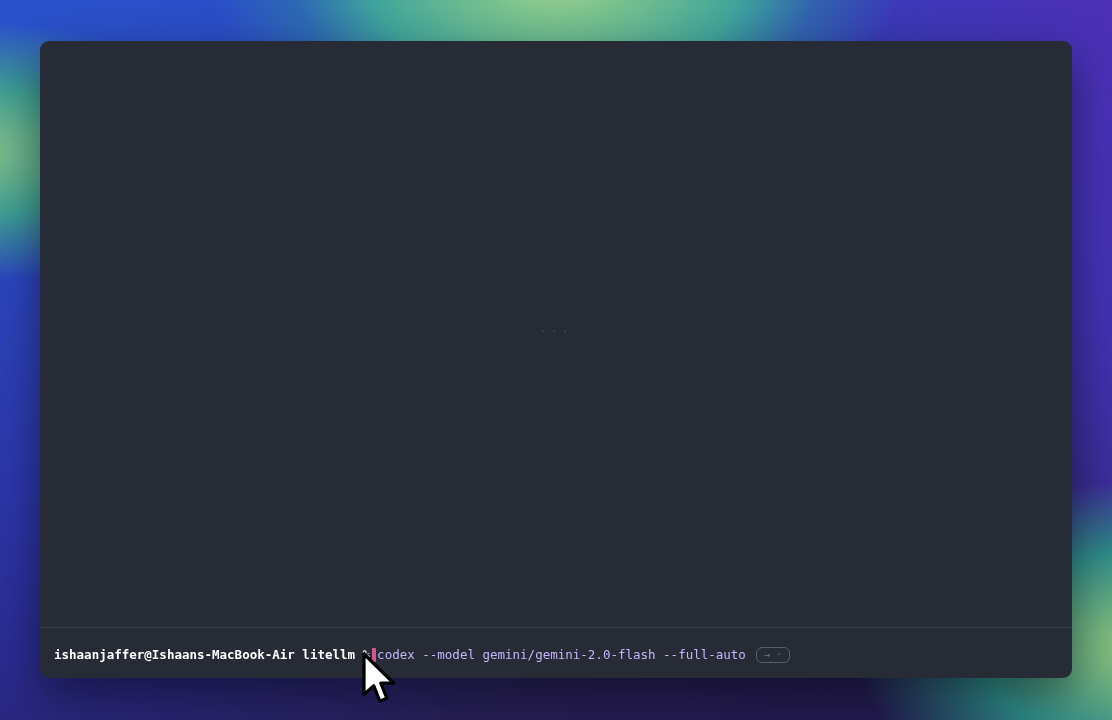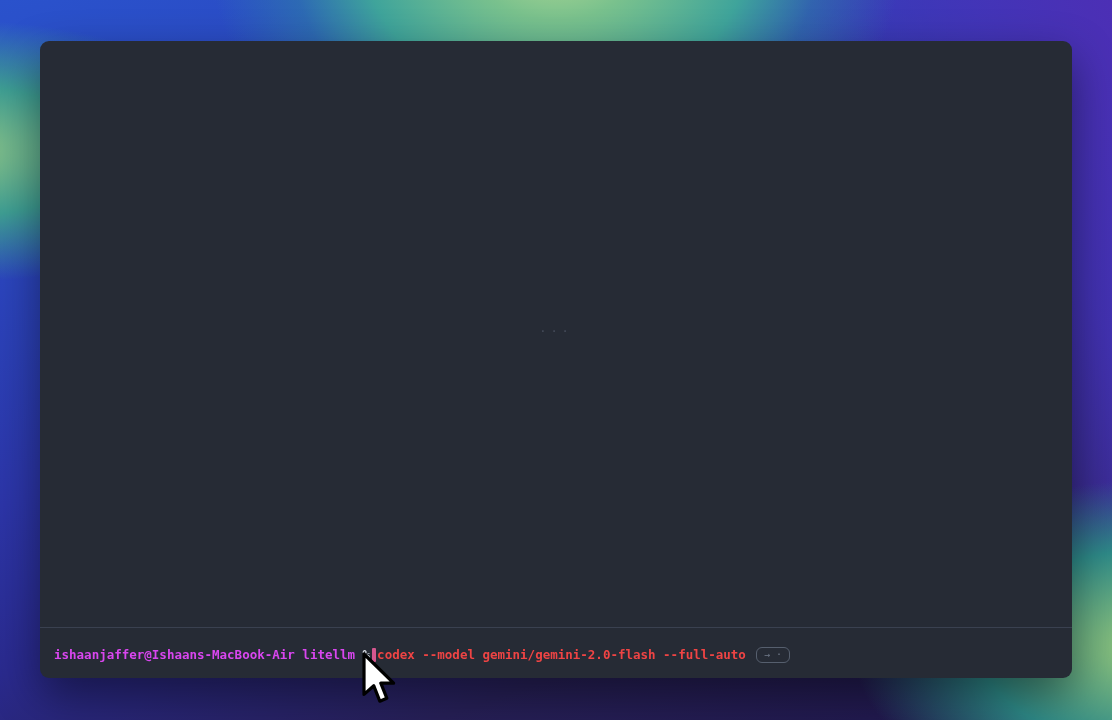--- a/index.html
+++ b/index.html
@@ -29,21 +29,21 @@
   }
   .prompt-separator {
     position:absolute; left:0; right:0; top:586px;
     height:1px; background:#3a4150;
   }
   .prompt-row {
     position:absolute; left:14px; right:14px; top:606px;
     font-size:12.5px; line-height:16px; white-space:pre; color:#dfe3ea;
     display:flex; align-items:center;
   }
-  .prompt-bold { font-weight:700; color:#d946ef; }
+  .prompt-bold { font-weight:700; color:#ffffff; }
   .prompt-sym  { font-weight:700; color:#dfe3ea; }
   .caret {
     display:inline-block; width:4px; height:14px; margin:0 1px 0 2px;
     background:#d4578f; vertical-align:middle; border-radius:1px;
   }
   .suggestion { color:#5d6675; }
   .key-hint {
     display:inline-block; margin-left:10px; padding:0 7px 1px 7px;
     border:1px solid #565f6e; border-radius:6px;
     color:#717a8a; font-size:10px; line-height:13px; vertical-align:middle;
@@ -59,21 +59,21 @@
 
 <div class="terminal-window">
 
   <div class="loading-dots">...</div>
 
   <div class="prompt-separator"></div>
 
   <div class="prompt-row">
     <span class="prompt-bold">ishaanjaffer@Ishaans-MacBook-Air</span><span> </span><span class="prompt-bold">litellm</span><span> </span><span class="prompt-sym">%</span>
     <span class="caret" style="background: rgb(212, 87, 143);"></span>
-    <span class="suggestion" style="color: #ef4444; font-weight: bold;">codex --model gemini/gemini-2.0-flash --full-auto</span>
+    <span class="suggestion" style="color: #c4b5fd;">codex --model gemini/gemini-2.0-flash --full-auto</span>
     <span class="key-hint">→ ·</span>
   </div>
 
 </div>
 
 <svg class="mouse-pointer" viewBox="0 0 19 28" xmlns="http://www.w3.org/2000/svg">
   <path d="M2 1 L2 21.2 L6.9 16.9 L9.9 24.6 L13.4 23.1 L10.4 15.6 L16.8 15.6 Z" fill="#ffffff" stroke="#000000" stroke-width="1.6" stroke-linejoin="round"></path>
 </svg>
 
 </body></html>

